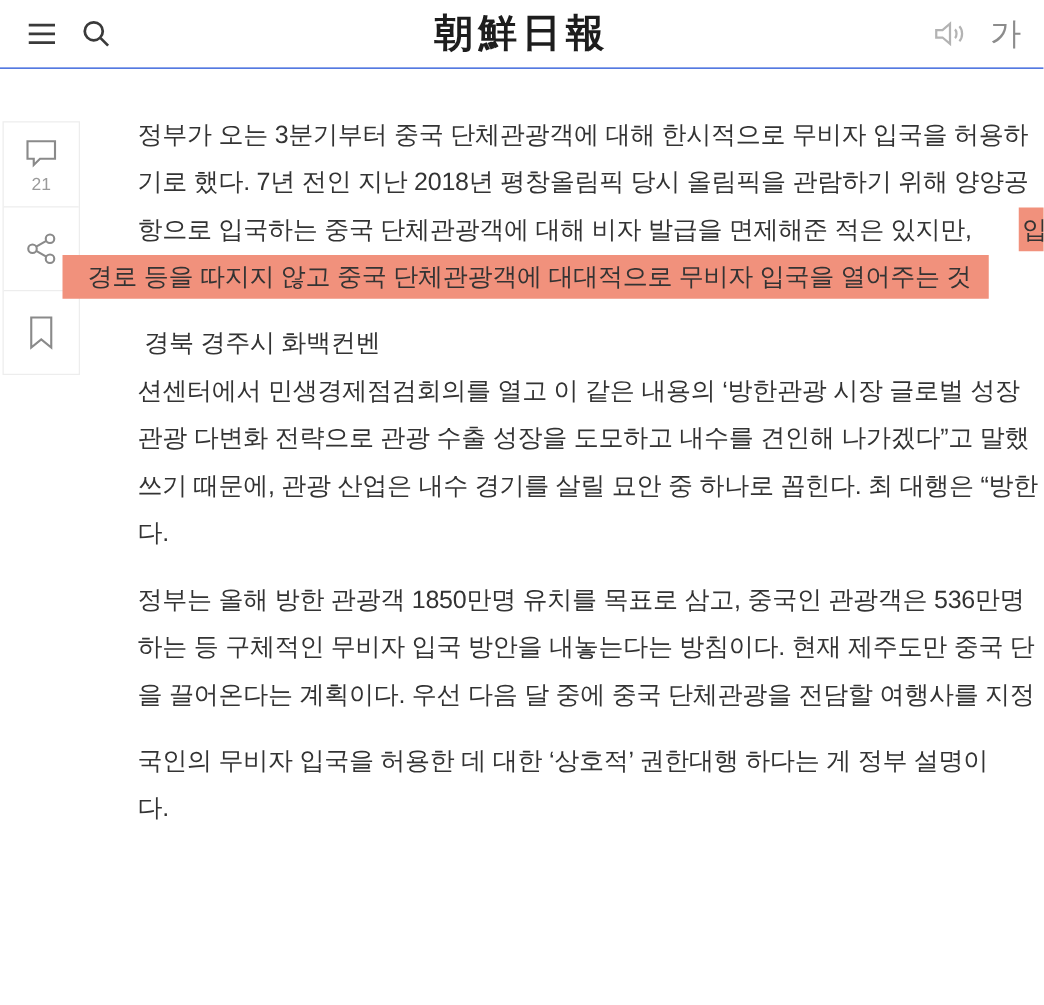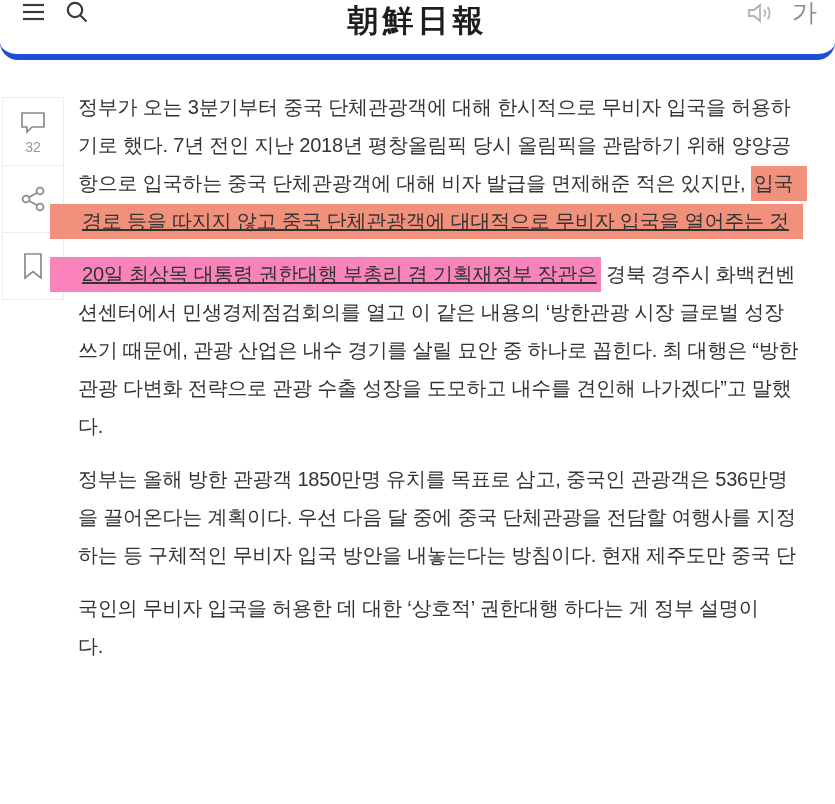--- a/index.html
+++ b/index.html
@@ -7,23 +7,23 @@
     position:relative;
     width:835px;height:804px;
     background:#ffffff;
     overflow:hidden;
     font-family:"Liberation Sans","DejaVu Sans",sans-serif;
     color:var(--text,#333);
   }
   
   .header{
     position:absolute;top:0;left:0;right:0;height:54px;
-    border-bottom:6px solid #1d4ed8;
-    display:flex;align-items:flex-start;
-    background:#fff;z-index:5;border-radius:18px;
+    border-bottom:1px solid #1d4ed8;
+    display:flex;align-items:center;
+    background:#fff;z-index:5;
   }
   .hdr-left{display:flex;align-items:center;gap:20px;padding-left:22px;}
   .icon-btn{background:none;border:none;padding:0;cursor:pointer;display:flex;align-items:center;justify-content:center;}
   .logo{
     position:absolute;left:0;right:0;text-align:center;
     font-family:"Liberation Serif","DejaVu Serif",serif;
     font-weight:bold;font-size:31px;letter-spacing:4px;color:#1d1d1d;
     pointer-events:none;
   }
   .hdr-right{position:absolute;right:18px;display:flex;align-items:center;gap:18px;}
@@ -48,28 +48,28 @@
   
   .article{
     position:absolute;left:78px;top:88px;width:690px;z-index:2;
   }
   .para{margin:0 0 15px 0;}
   .para:last-child{margin-bottom:0;}
   .line{
     height:38px;display:flex;align-items:center;
     white-space:pre;font-size:20px;letter-spacing:-0.2px;color:var(--text,#333);
   }
-  .seg{white-space:pre;}
+  .seg{white-space:pre;margin-left:32px;}
   .seg.hl{
     display:inline-flex;align-items:center;height:35px;
     padding:0 4px 0 3px;
   }
   .seg.hl-salmon{background:var(--salmon,#f1917c);}
   .seg.hl-pink{background:var(--pink,#f884bb);}
-  .seg.xl{margin-left:-28px;padding-left:32px;text-decoration:underline;}
+  .seg.xl{margin-left:-28px;padding-left:20px;}
   .seg.xr{padding-right:14px;}
   svg{display:block;}
 </style>
 </head>
 <body>
 
 <div class="page">
 
   <div class="header">
     <div class="hdr-left">
@@ -106,21 +106,21 @@
     </div>
   </div>
 
   <div class="toolrail">
     <button class="tool-cell" aria-label="comments">
       <span>
         <svg width="28" height="26" viewBox="0 0 28 26" fill="none" stroke="#8a8a8a" stroke-width="1.7">
           <path d="M3 3 H25 V17 H13 L8 22 V17 H3 Z"></path>
         </svg>
       </span>
-      <span class="comment-count">32</span>
+      <span class="comment-count">21</span>
     </button>
     <button class="tool-cell" aria-label="share">
       <span>
         <svg width="28" height="28" viewBox="0 0 28 28" fill="none" stroke="#8a8a8a" stroke-width="1.7">
           <circle cx="21" cy="6" r="3.4"></circle>
             <circle cx="7" cy="14" r="3.4"></circle>
             <circle cx="21" cy="22" r="3.4"></circle>
           <line x1="10" y1="12.3" x2="18" y2="7.7"></line>
             <line x1="10" y1="15.7" x2="18" y2="20.3"></line>
         </svg>
@@ -136,30 +136,30 @@
   </div>
 
   <div class="article">
       <div class="para">
         <div class="line"><span class="seg">정부가 오는 3분기부터 중국 단체관광객에 대해 한시적으로 무비자 입국을 허용하</span></div>
         <div class="line"><span class="seg">기로 했다. 7년 전인 지난 2018년 평창올림픽 당시 올림픽을 관람하기 위해 양양공</span></div>
         <div class="line"><span class="seg">항으로 입국하는 중국 단체관광객에 대해 비자 발급을 면제해준 적은 있지만, </span><span class="seg hl hl-salmon xr">입국</span></div>
         <div class="line"><span class="seg hl hl-salmon xl xr">경로 등을 따지지 않고 중국 단체관광객에 대대적으로 무비자 입국을 열어주는 것</span></div>
       </div>
       <div class="para">
-        <div class="line"><span class="seg hl hl-pink xl">20일 최상목 대통령 권한대행 부총리 겸 기획재정부 장관은</span><span class="seg"> 경북 경주시 화백컨벤</span></div>
+        <div class="line"><span class="seg"> 경북 경주시 화백컨벤</span></div>
         <div class="line"><span class="seg">션센터에서 민생경제점검회의를 열고 이 같은 내용의 ‘방한관광 시장 글로벌 성장</span></div>
+        <div class="line"><span class="seg">관광 다변화 전략으로 관광 수출 성장을 도모하고 내수를 견인해 나가겠다”고 말했</span></div>
         <div class="line"><span class="seg">쓰기 때문에, 관광 산업은 내수 경기를 살릴 묘안 중 하나로 꼽힌다. 최 대행은 “방한</span></div>
-        <div class="line"><span class="seg">관광 다변화 전략으로 관광 수출 성장을 도모하고 내수를 견인해 나가겠다”고 말했</span></div>
         <div class="line"><span class="seg">다.</span></div>
       </div>
       <div class="para">
         <div class="line"><span class="seg">정부는 올해 방한 관광객 1850만명 유치를 목표로 삼고, 중국인 관광객은 536만명</span></div>
+        <div class="line"><span class="seg">하는 등 구체적인 무비자 입국 방안을 내놓는다는 방침이다. 현재 제주도만 중국 단</span></div>
         <div class="line"><span class="seg">을 끌어온다는 계획이다. 우선 다음 달 중에 중국 단체관광을 전담할 여행사를 지정</span></div>
-        <div class="line"><span class="seg">하는 등 구체적인 무비자 입국 방안을 내놓는다는 방침이다. 현재 제주도만 중국 단</span></div>
       </div>
       <div class="para">
         <div class="line"><span class="seg">국인의 무비자 입국을 허용한 데 대한 ‘상호적’ 권한대행 하다는 게 정부 설명이</span></div>
         <div class="line"><span class="seg">다.</span></div>
       </div>
     </div>
 
 </div>
 
 </body></html>

